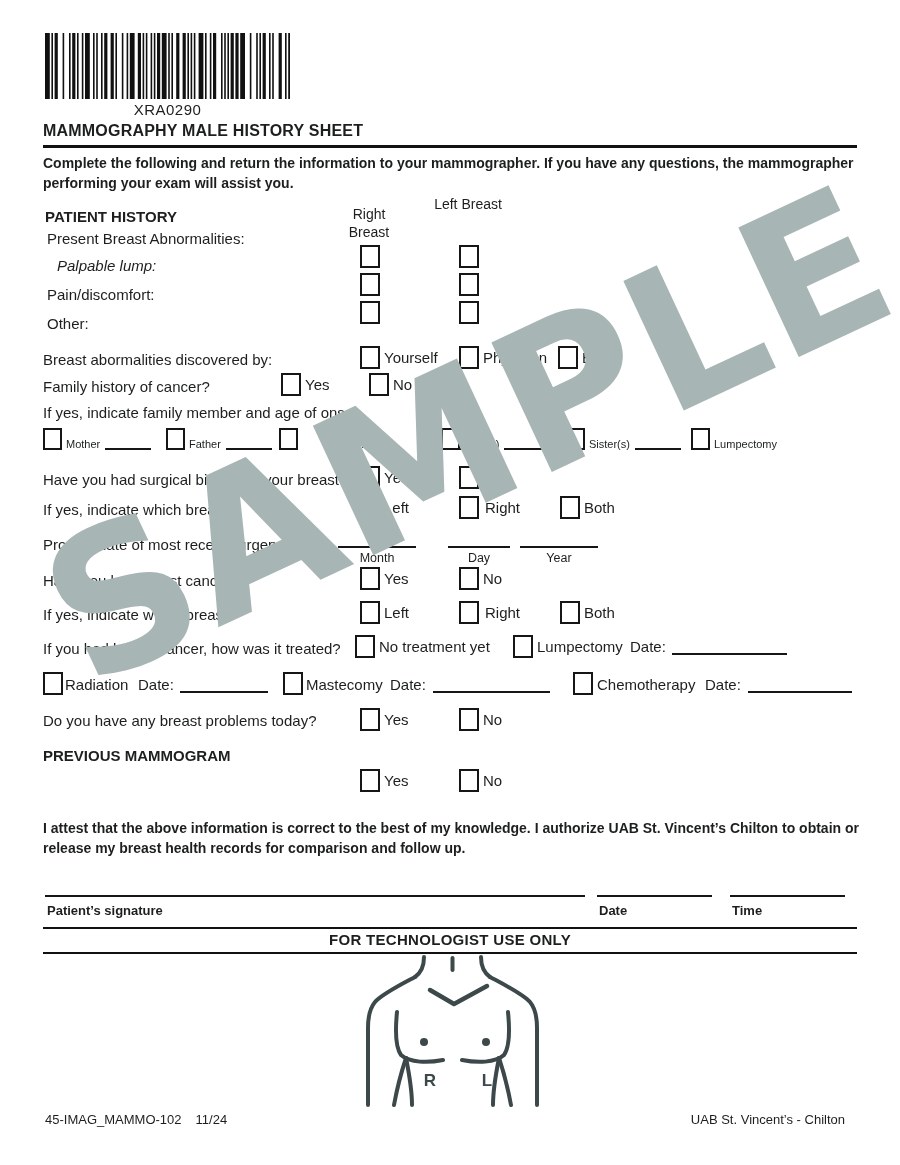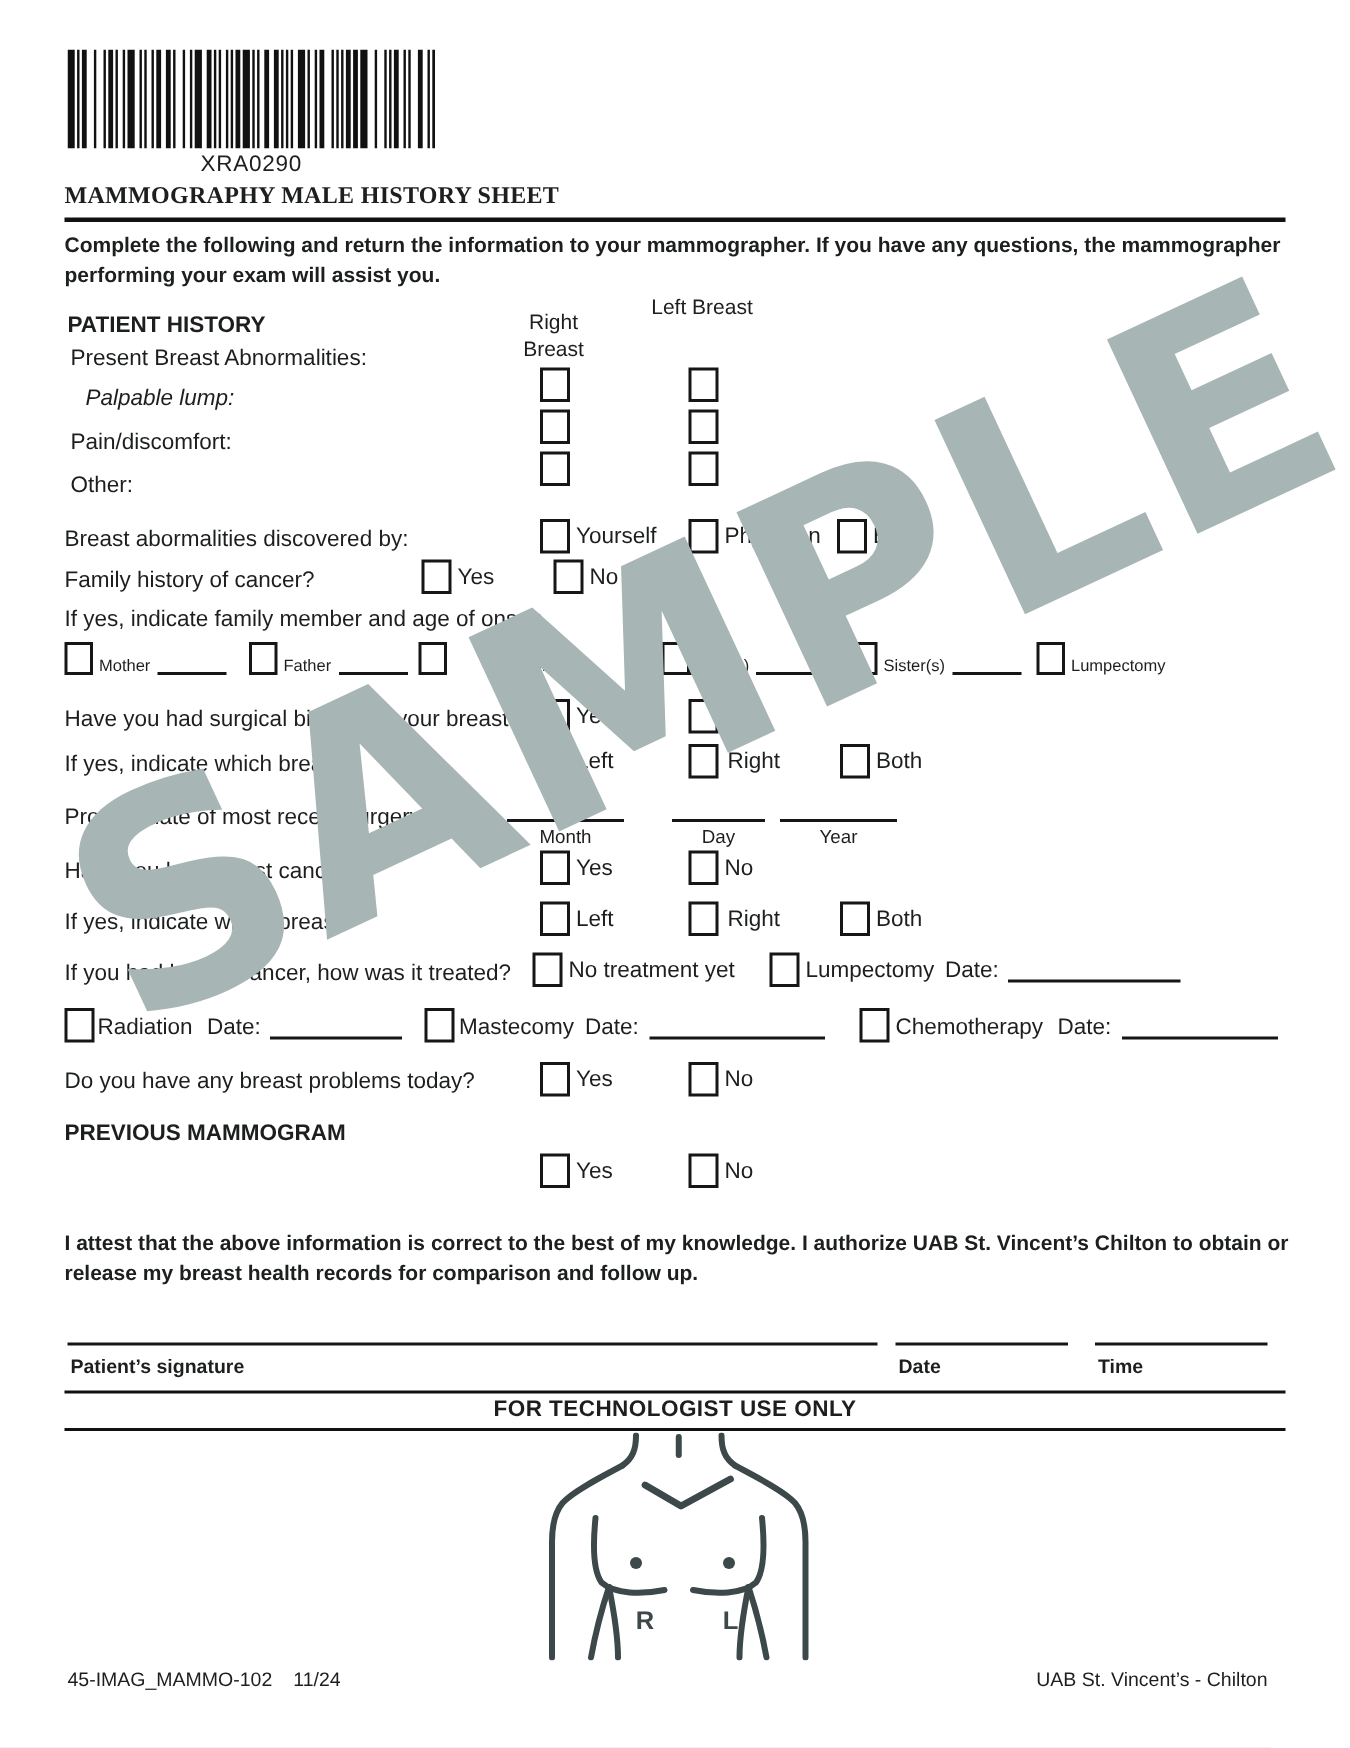--- a/index.html
+++ b/index.html
@@ -90,21 +90,21 @@
       <rect x="214.4" y="0" width="1.6" height="66"></rect>
       <rect x="217.6" y="0" width="3.2" height="66"></rect>
       <rect x="224" y="0" width="1.6" height="66"></rect>
       <rect x="227.2" y="0" width="1.6" height="66"></rect>
       <rect x="233.6" y="0" width="3.2" height="66"></rect>
       <rect x="240" y="0" width="1.6" height="66"></rect>
       <rect x="243.2" y="0" width="1.8000000000000114" height="66"></rect>
     </svg>
   <div class="abs" style="left:45px;top:101px;width:245px;text-align:center;font-size:15px;letter-spacing:.5px;">XRA0290</div>
 
-  <div class="abs b" style="left:43px;top:122px;font-size:16px;letter-spacing:.2px;font-family:Liberation Serif, serif;">MAMMOGRAPHY MALE HISTORY SHEET</div>
+  <div class="abs b" style="left:43px;top:122px;font-size:16px;letter-spacing:.2px;">MAMMOGRAPHY MALE HISTORY SHEET</div>
   <div class="rule3" style="left:43px;top:145px;width:814px;"></div>
 
   <div class="abs b" style="left:43px;top:154px;width:836px;font-size:14px;line-height:1.4;">Complete the following and return the information to your mammographer. If you have any questions, the mammographer performing your exam will assist you.</div>
 
   <div class="abs b" style="left:45px;top:208px;font-size:15px;">PATIENT HISTORY</div>
   <div class="colhead" style="left:334px;top:196px;margin-top:10px;">Right Breast</div>
   <div class="colhead" style="left:433px;top:196px;">Left Breast</div>
 
   <div class="abs lbl" style="left:47px;top:230px;">Present Breast Abnormalities:</div>
 

